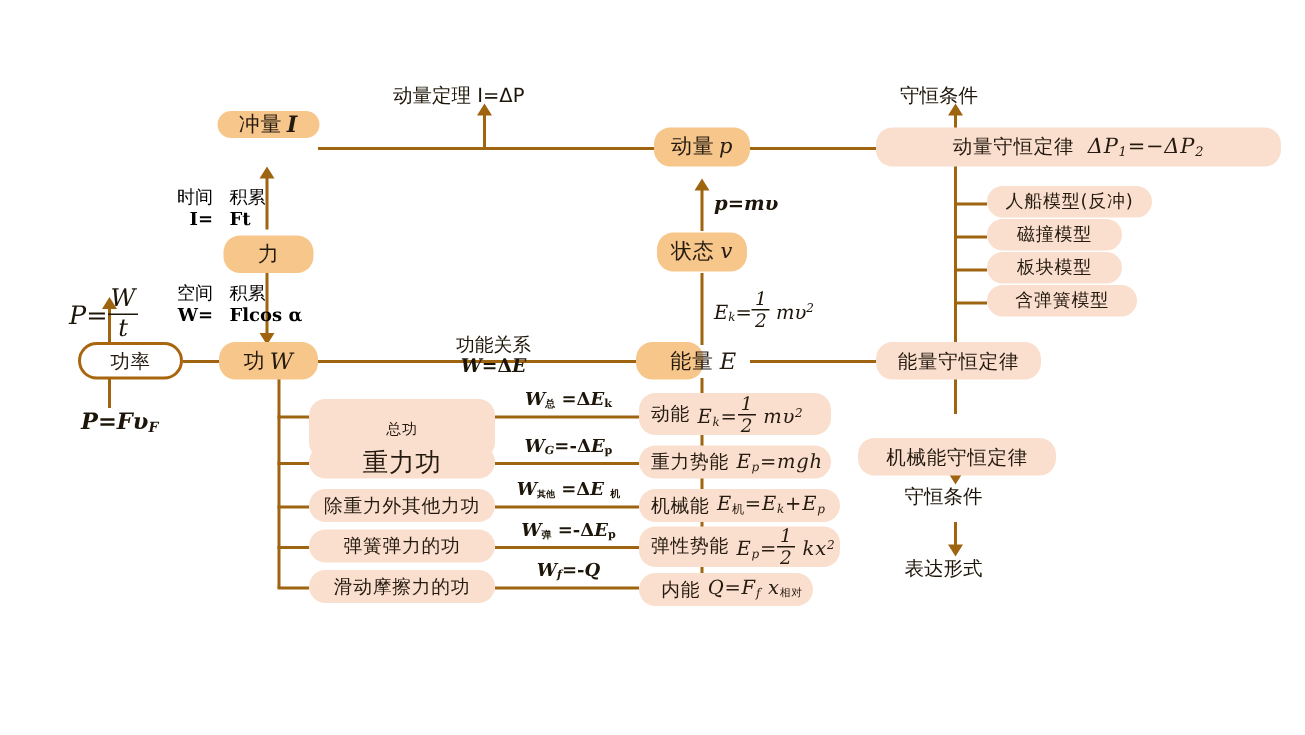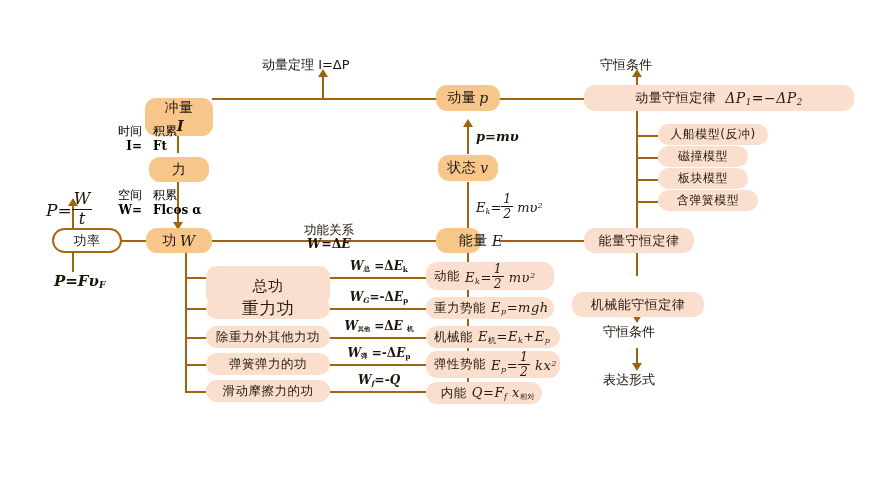--- a/index.html
+++ b/index.html
@@ -153,21 +153,21 @@
   <div class="ln h" style="left:185px; top:391px; width:21px;"></div>
 
   <div class="ln v" style="left:467px; top:252px; height:148px;"></div>
 
   <div class="ln h" style="left:330px; top:277px; width:96px;"></div>
   <div class="ln h" style="left:330px; top:308px; width:96px;"></div>
   <div class="ln h" style="left:330px; top:337px; width:96px;"></div>
   <div class="ln h" style="left:330px; top:364px; width:96px;"></div>
   <div class="ln h" style="left:330px; top:391px; width:96px;"></div>
 
-  <div class="node orange" style="left:145px; top:98px; width:68px; height:38px; font-size:14px;flex-direction:column;">
+  <div class="node orange" style="left:145px; top:74px; width:68px; height:18px; font-size:14px;">
     <span>冲量</span>
       <span class="mb" style="font-size:15px; margin-left:3px;">I</span>
   </div>
 
   <div class="node orange" style="left:149px; top:157px; width:60px; height:25px; font-size:14px;">
     <span>力</span>
   </div>
 
   <div class="node orange" style="left:146px; top:228px; width:66px; height:25px; font-size:14px;">
     <span>功</span>
@@ -181,21 +181,21 @@
   <div class="node orange" style="left:436px; top:85px; width:64px; height:26px; font-size:14px;">
     <span>动量</span>
       <span class="mi" style="font-size:14px; margin-left:3px;">p</span>
   </div>
 
   <div class="node orange" style="left:438px; top:155px; width:60px; height:26px; font-size:14px;">
     <span>状态</span>
       <span class="mi" style="font-size:14px; margin-left:4px;">v</span>
   </div>
 
-  <div class="node orange" style="left:436px; top:228px; width:40px; height:25px; font-size:14px;padding-left:45px;">
+  <div class="node orange" style="left:424px; top:228px; width:40px; height:25px; font-size:14px;padding-left:45px;">
     <span>能量</span>
       <span class="mi" style="font-size:15px; margin-left:4px;">E</span>
   </div>
 
   <div class="node pink" style="left:584px; top:85px; width:270px; height:26px; font-size:13px;">
     <span>动量守恒定律</span>
     <span class="mi" style="margin-left:9px; font-size:14px;">Δ<i>P</i><sub>1</sub>=−Δ<i>P</i><sub>2</sub></span>
   </div>
 
   <div class="node pink" style="left:584px; top:228px; width:110px; height:25px; font-size:13px;">
@@ -212,21 +212,21 @@
   <div class="node pink" style="left:658px; top:124px; width:110px; height:21px; font-size:12px;">
     <span>人船模型(反冲)</span>
   </div>
   <div class="node pink" style="left:658px; top:168px; width:90px; height:21px; font-size:12px;">
     <span>板块模型</span>
   </div>
   <div class="node pink" style="left:658px; top:190px; width:100px; height:21px; font-size:12px;">
     <span>含弹簧模型</span>
   </div>
 
-  <div class="node pink" style="left:206px; top:266px; width:124px; height:40px; font-size:15px;font-family:Liberation Serif, serif;">
+  <div class="node pink" style="left:206px; top:266px; width:124px; height:40px; font-size:10px;font-family:Liberation Serif, serif;">
     <span>总功</span>
   </div>
   <div class="node pink" style="left:206px; top:297px; width:124px; height:22px; font-size:17px;">
     <span>重力功</span>
   </div>
   <div class="node pink" style="left:206px; top:326px; width:124px; height:22px; font-size:12.5px;">
     <span>除重力外其他力功</span>
   </div>
   <div class="node pink" style="left:206px; top:353px; width:124px; height:22px; font-size:12.5px;">
     <span>弹簧弹力的功</span>

